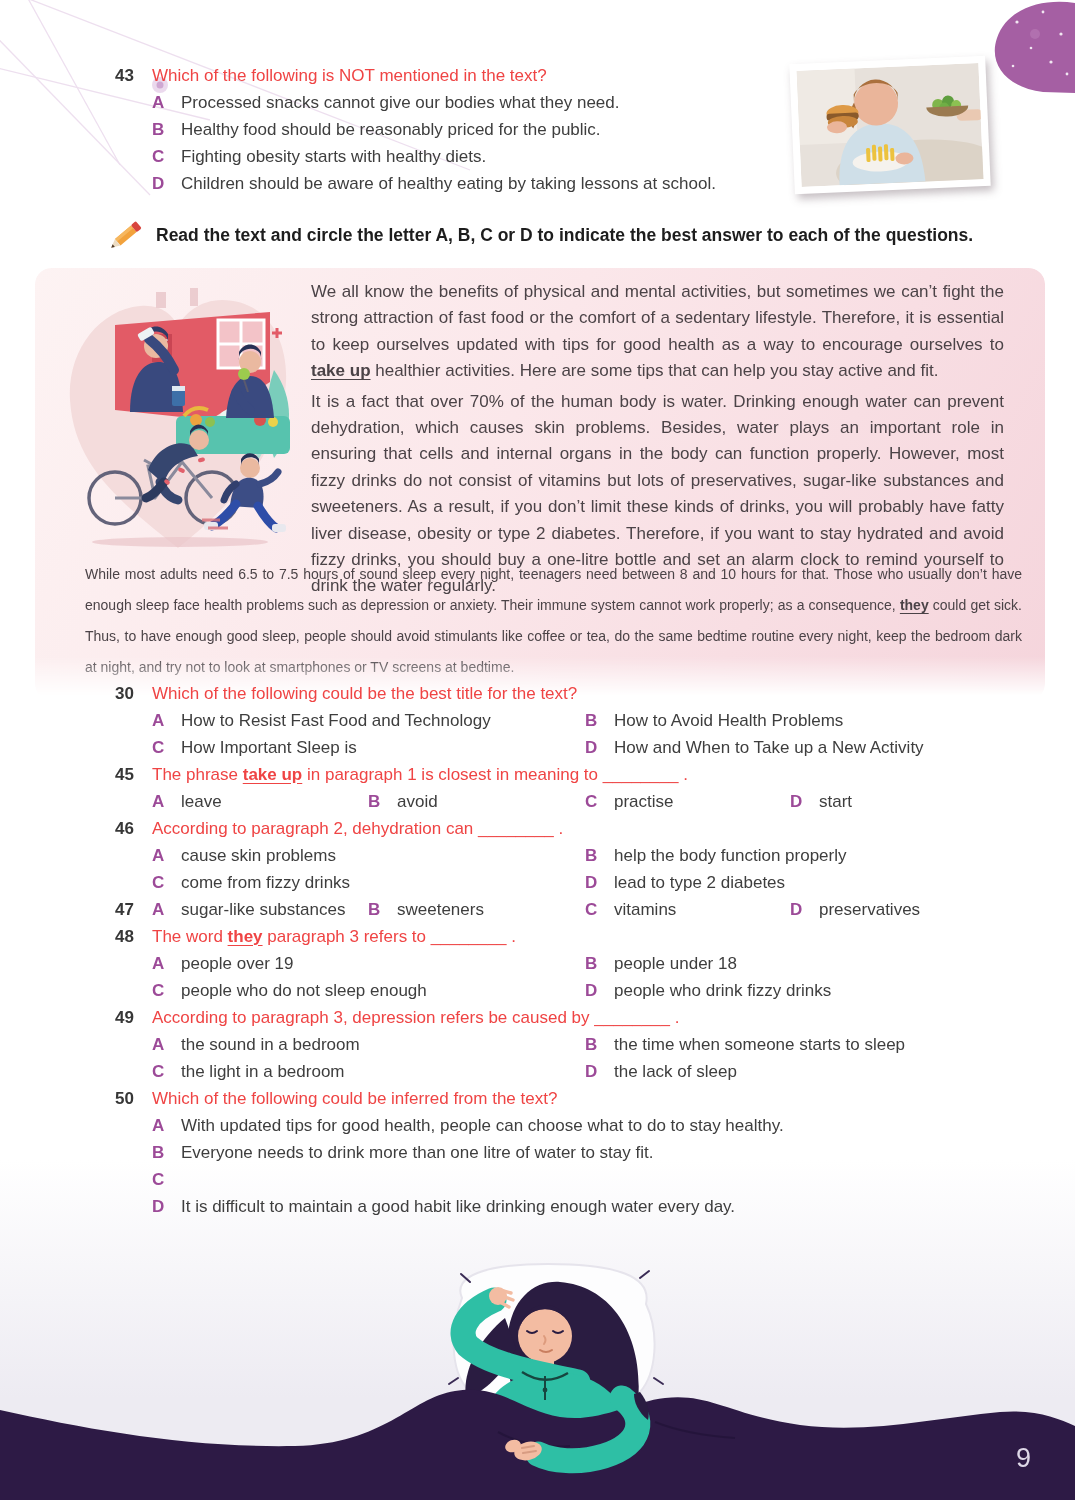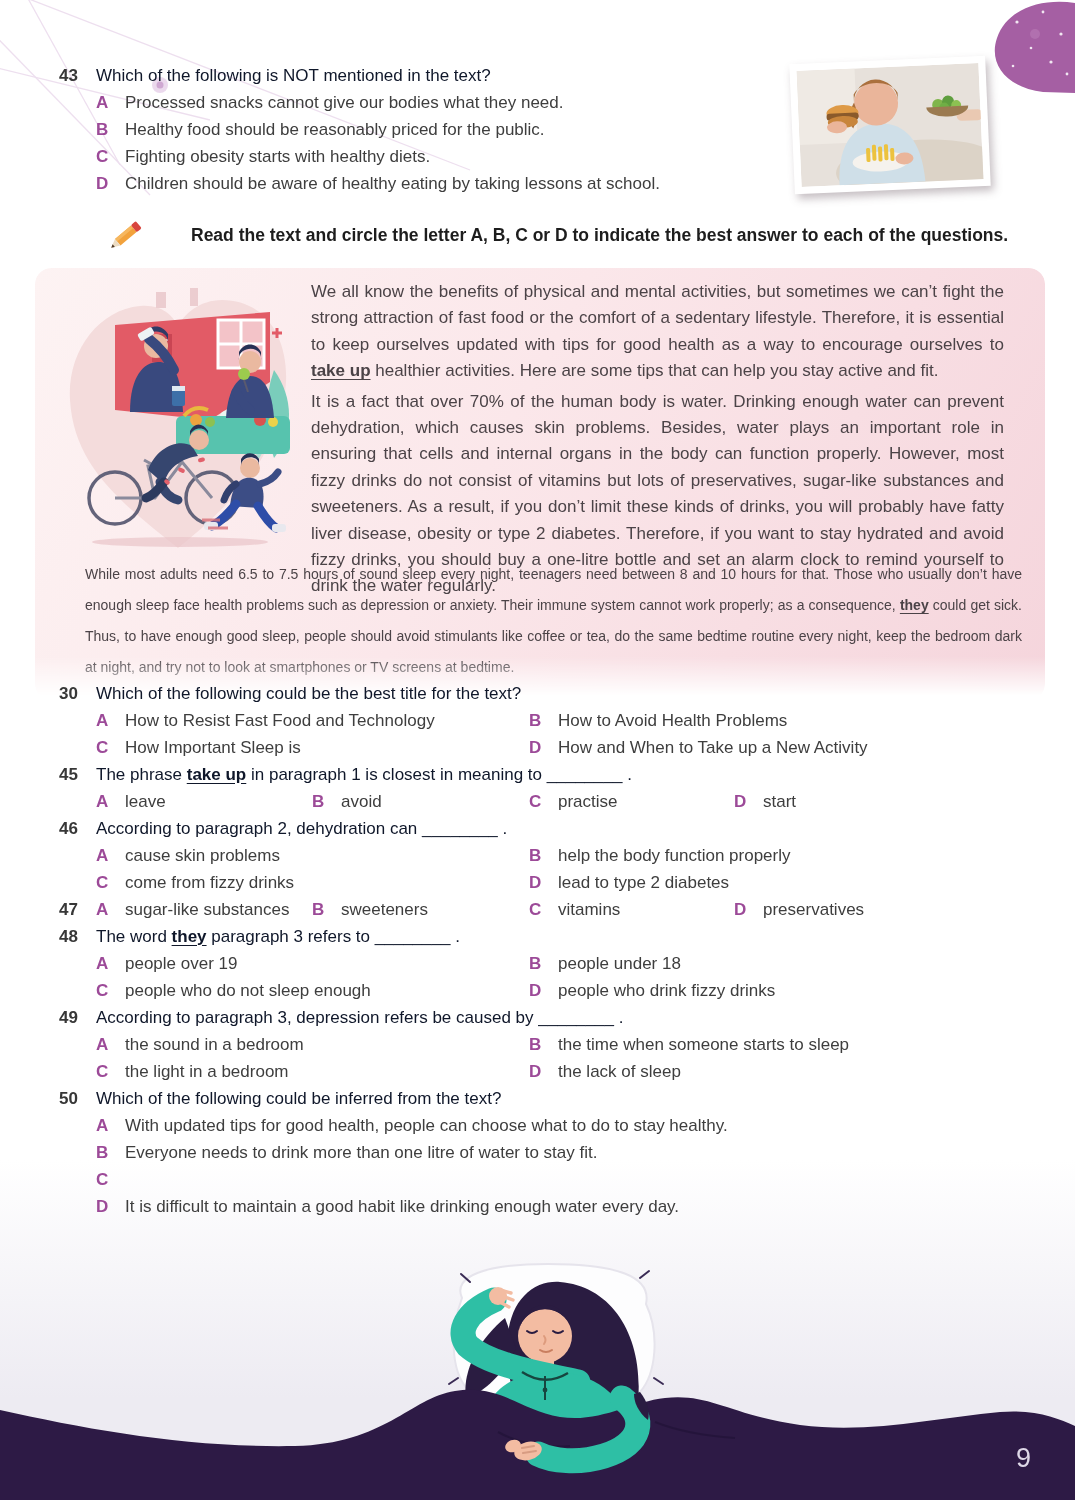--- a/index.html
+++ b/index.html
@@ -4,35 +4,35 @@
 <style>
   html,body{margin:0;padding:0;background:#ffffff;}
   .page{position:relative;width:1075px;height:1500px;background:#ffffff;overflow:hidden;
         font-family:"Liberation Sans",sans-serif;color:#3e3e3e;}
   
   .rays{position:absolute;left:0;top:0;pointer-events:none;}
   .blob{position:absolute;right:0;top:0;pointer-events:none;}
   .bottom-bg{position:absolute;left:0;top:1160px;width:100%;height:340px;
              background:linear-gradient(to bottom,rgba(238,236,243,0),#edebf2 70%);}
   
-  .q{display:flex;align-items:flex-start;padding-left:59px;}
+  .q{display:flex;align-items:flex-start;padding-left:115px;}
   .qnum{width:37px;flex:none;font-weight:700;font-size:17px;line-height:27px;color:#373737;}
   .qbody{flex:1;padding-right:34px;}
-  .stem{font-size:17px;line-height:27px;color:#0f172a;}
+  .stem{font-size:17px;line-height:27px;color:#ef4444;}
   .opts{display:grid;}
   .cols1{grid-template-columns:1fr;}
   .cols2{grid-template-columns:433px 1fr;}
   .cols4{grid-template-columns:216px 217px 205px 1fr;}
   .opt{display:flex;font-size:17px;line-height:27px;color:#3e3e3e;}
   .opt .letter{flex:none;width:29px;font-weight:700;color:#9c4a98;}
   .kw{font-weight:700;text-decoration:underline;text-underline-offset:3px;}
   .q43-block{position:absolute;left:0;top:62px;width:820px;}
   .questions{position:absolute;left:0;top:680px;width:1075px;}
   
-  .instruction{position:absolute;left:106px;top:218px;display:flex;align-items:center;gap:35px;}
+  .instruction{position:absolute;left:106px;top:218px;display:flex;align-items:center;}
   .instruction .itext{font-weight:700;font-size:17.5px;color:#1d1d1d;margin-left:8px;}
   
   .photo{position:absolute;left:792px;top:60px;width:182px;background:#ffffff;padding:7px;
          transform:rotate(-2.5deg);box-shadow:3px 5px 9px rgba(90,70,80,.35);}
   .photo svg{display:block;}
   
   .passage{position:absolute;left:35px;top:268px;width:1010px;height:432px;border-radius:16px;
            background:linear-gradient(118deg,#fdf3f3 0%,#fbe7ea 45%,#f5d5dc 100%);
            -webkit-mask-image:linear-gradient(to bottom,#000 90%,transparent 99%);
            mask-image:linear-gradient(to bottom,#000 90%,transparent 99%);}

